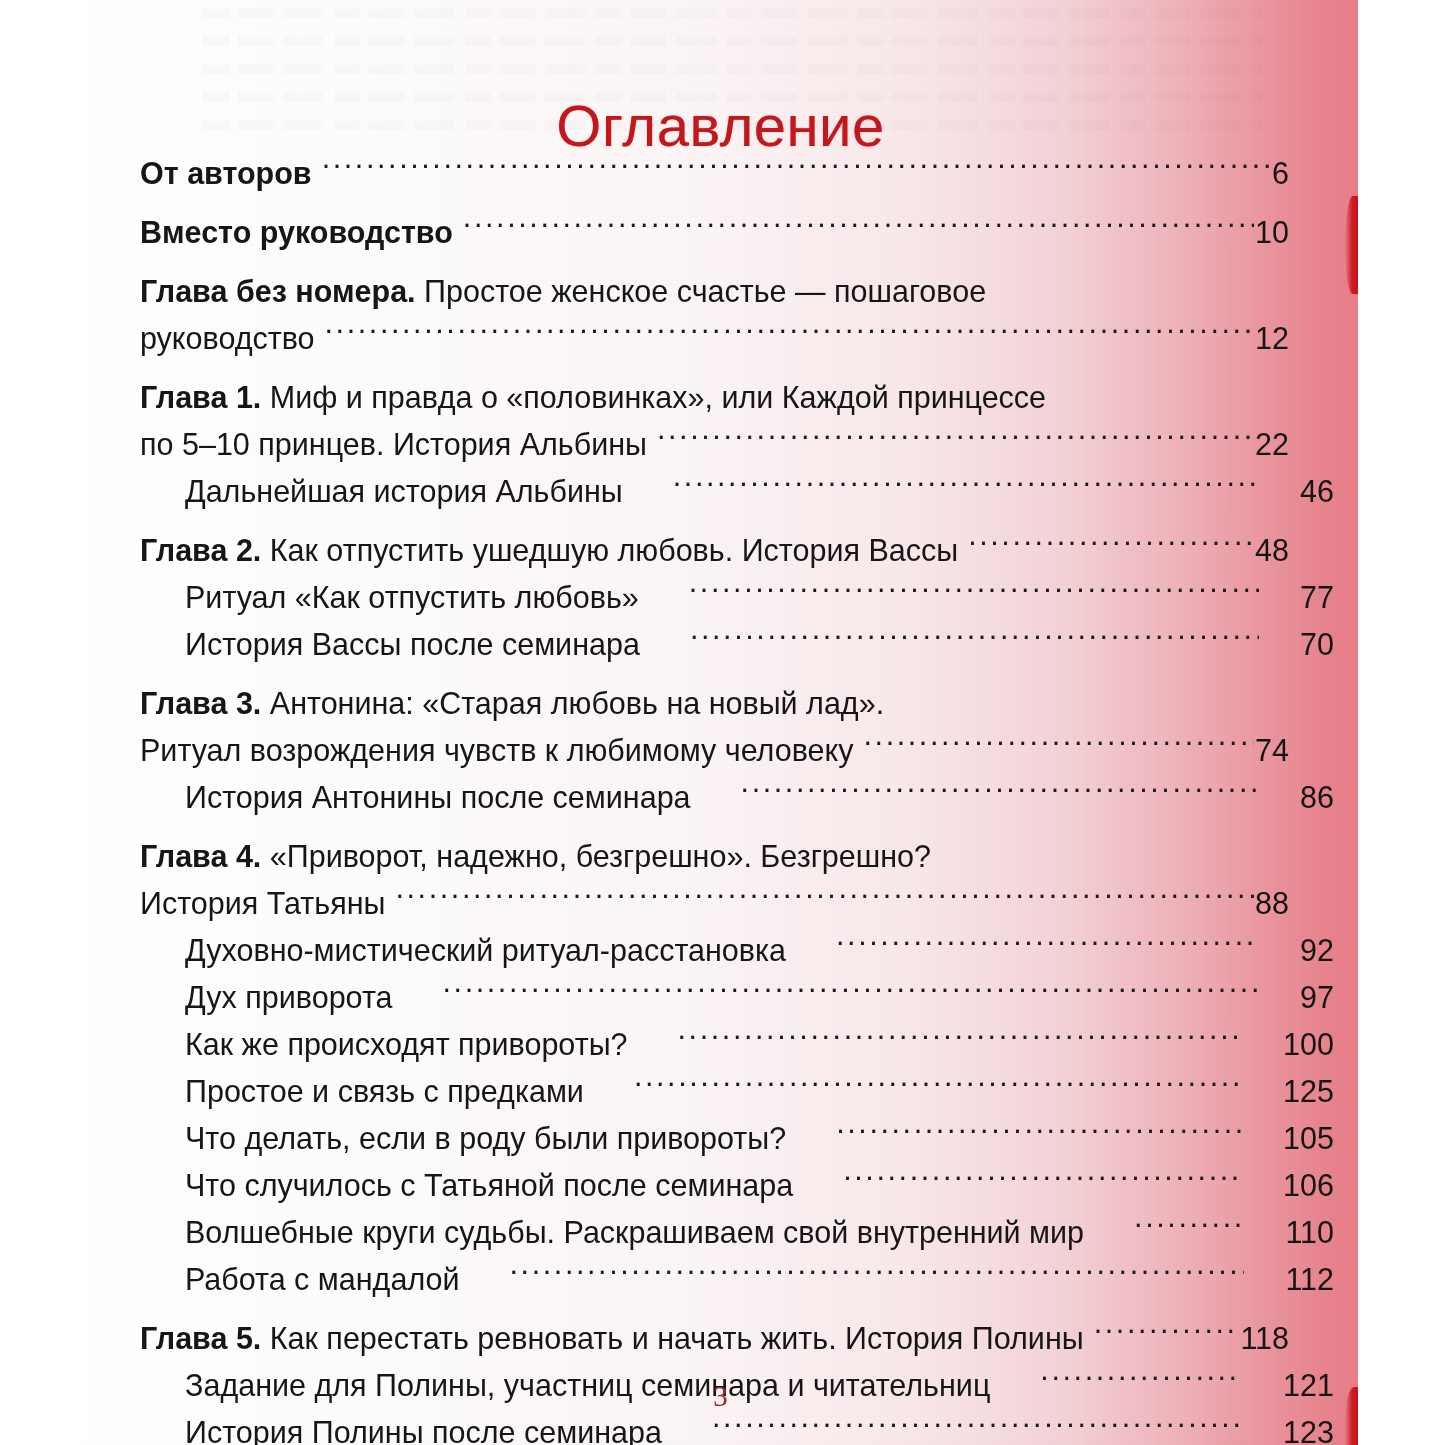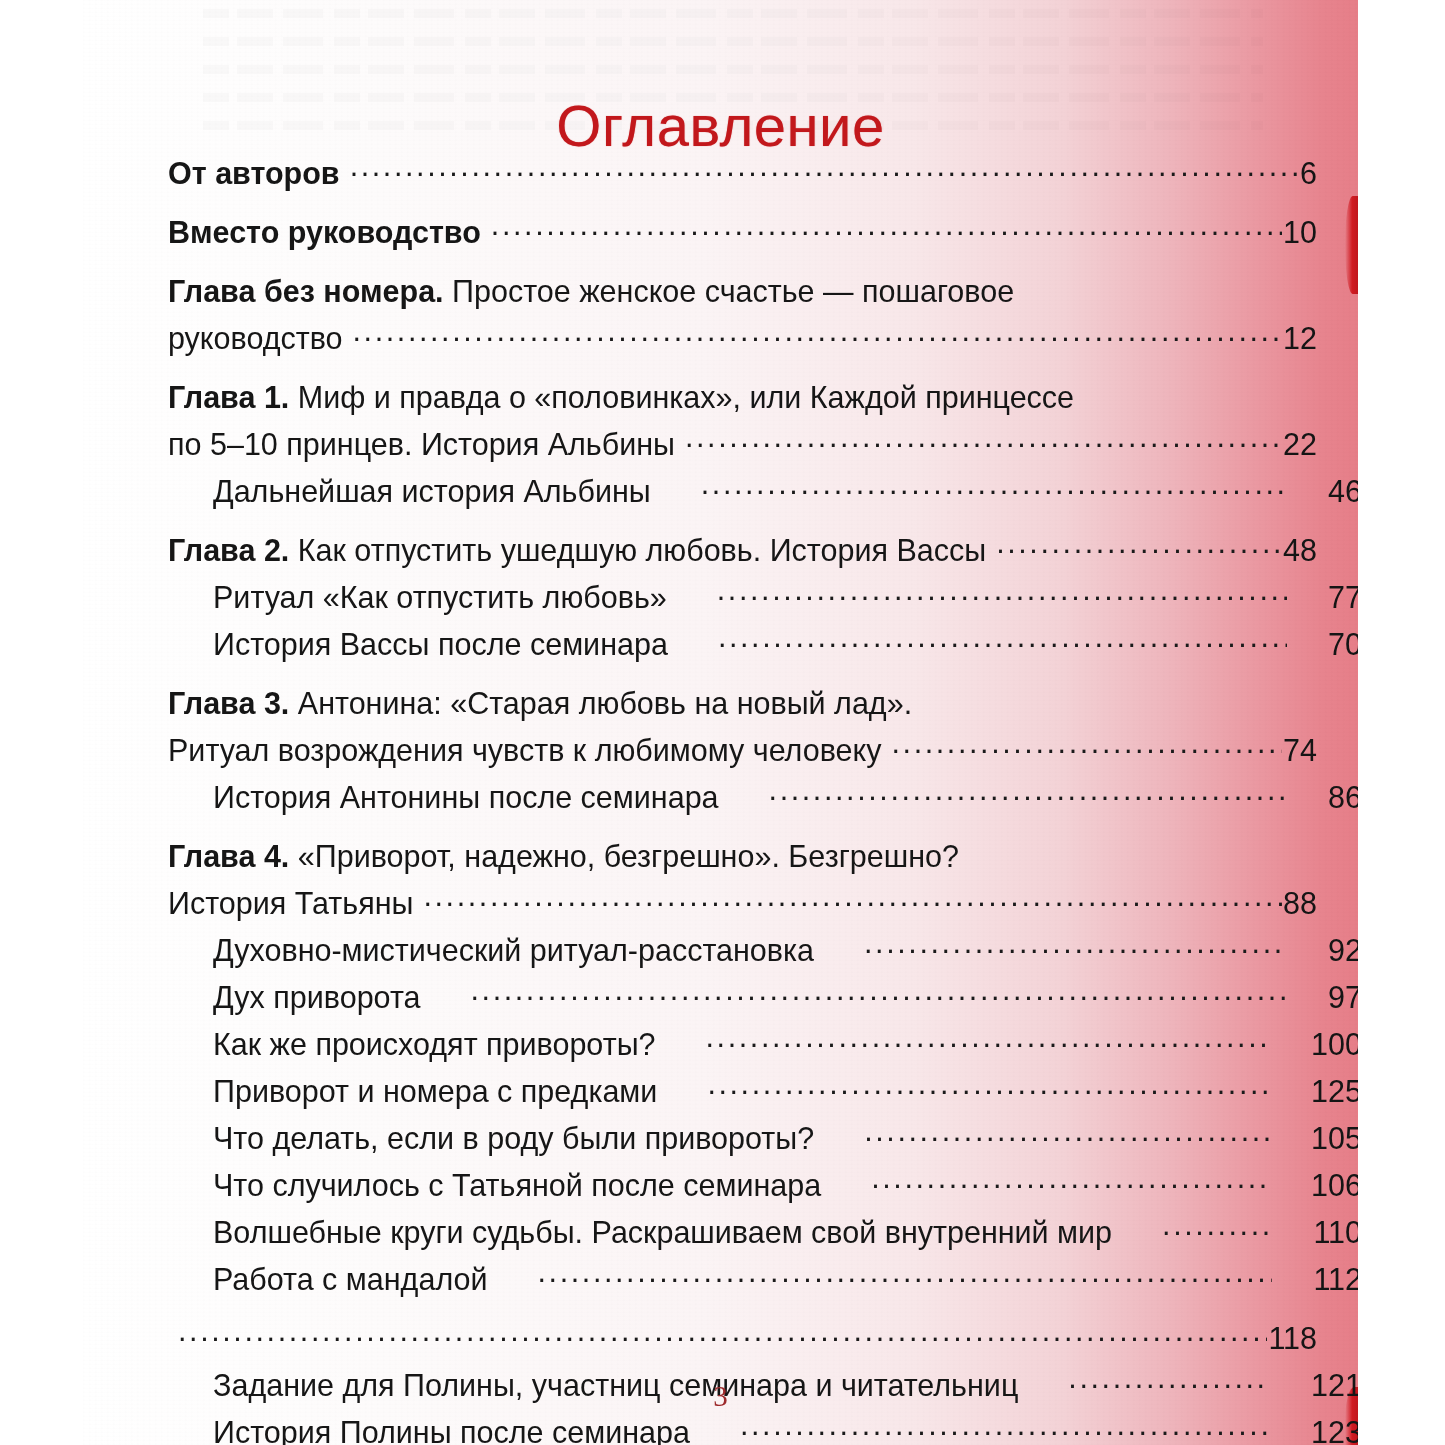--- a/index.html
+++ b/index.html
@@ -92,27 +92,26 @@
   
   #toc {
     position: absolute;
     left: 57px;           
     top: 150px;
     width: 1149px;        
   }
 
   .row {
     display: flex;
-    align-items: center;
+    align-items: flex-start;
     width: 100%;
     font-size: 30.5px;
     line-height: 47px;
     color: #161616;
     white-space: nowrap;
-    margin-left: 28px;
   }
   .row.gap-before { margin-top: 12px; }
   .row.indent { padding-left: 45px; gap: 40px; }
 
   .txt  { flex: 0 0 auto; }
   .txt .b { font-weight: bold; }
 
   
   .dots {
     flex: 1 1 auto;
@@ -247,21 +246,21 @@
         <span class="txt"><span>Дух приворота</span></span>
         <span class="dots pad"></span>
         <span class="pg">97</span>
       </div>
       <div class="row indent">
         <span class="txt"><span>Как же происходят привороты?</span></span>
         <span class="dots pad"></span>
         <span class="pg">100</span>
       </div>
       <div class="row indent">
-        <span class="txt"><span>Приворот и номера с предками</span></span>
+        <span class="txt"><span>Простое и связь с предками</span></span>
         <span class="dots pad"></span>
         <span class="pg">125</span>
       </div>
       <div class="row indent">
         <span class="txt"><span>Что делать, если в роду были привороты?</span></span>
         <span class="dots pad"></span>
         <span class="pg">105</span>
       </div>
       <div class="row indent">
         <span class="txt"><span>Что случилось с Татьяной после семинара</span></span>
@@ -272,20 +271,21 @@
         <span class="txt"><span>Волшебные круги судьбы. Раскрашиваем свой внутренний мир</span></span>
         <span class="dots pad"></span>
         <span class="pg">110</span>
       </div>
       <div class="row indent">
         <span class="txt"><span>Работа с мандалой</span></span>
         <span class="dots pad"></span>
         <span class="pg">112</span>
       </div>
       <div class="row gap-before">
+        <span class="txt"><span class="b">Глава 5.</span><span> Как перестать ревновать и начать жить. История Полины</span></span>
         <span class="dots pad"></span>
         <span class="pg">118</span>
       </div>
       <div class="row indent">
         <span class="txt"><span>Задание для Полины, участниц семинара и читательниц</span></span>
         <span class="dots pad"></span>
         <span class="pg">121</span>
       </div>
       <div class="row indent">
         <span class="txt"><span>История Полины после семинара</span></span>

